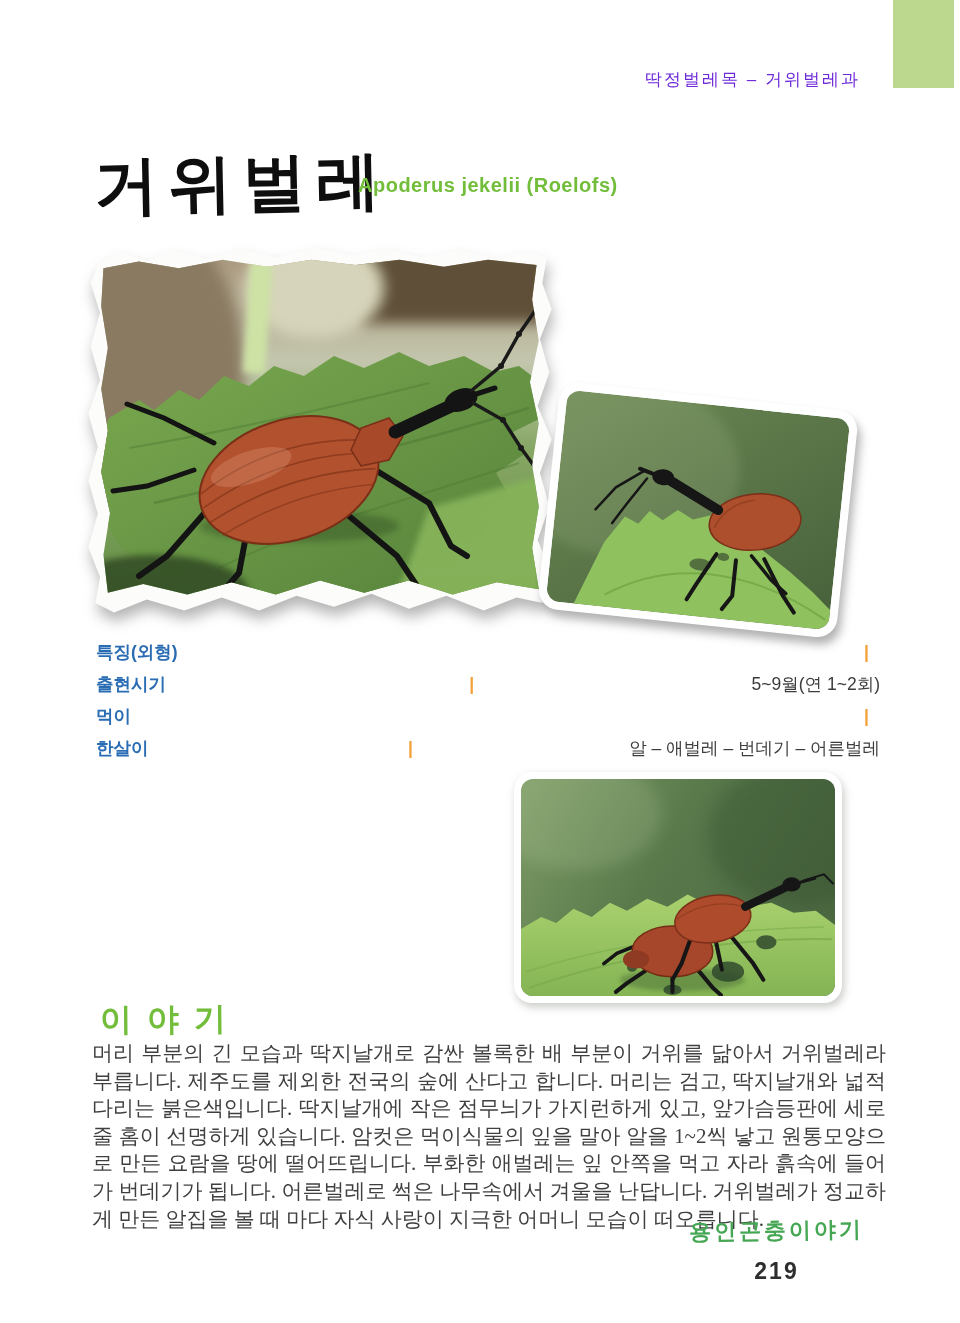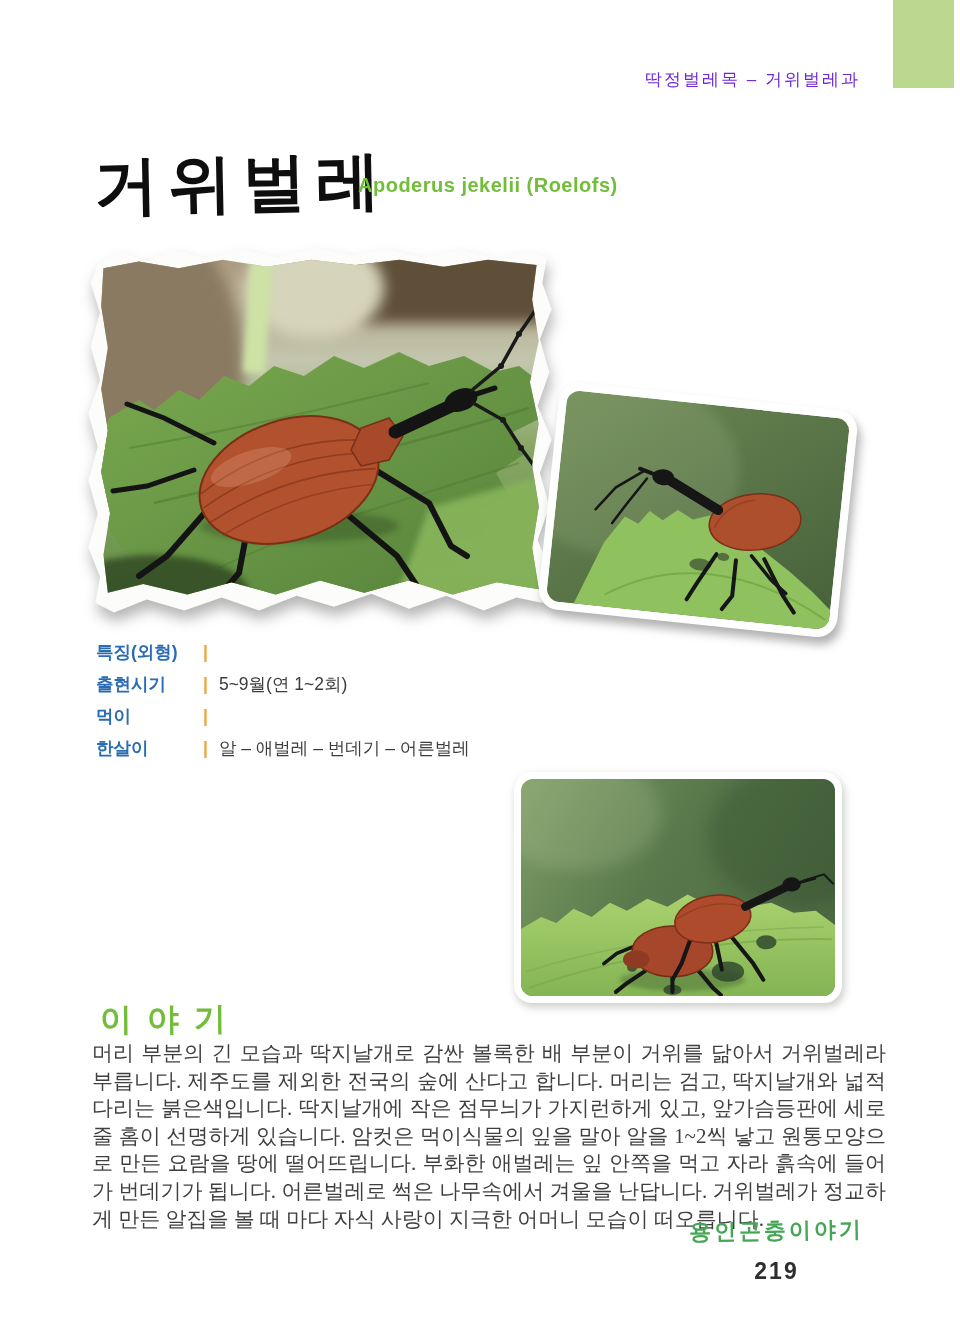--- a/index.html
+++ b/index.html
@@ -28,21 +28,21 @@
   .torn-photo{position:absolute;left:13px;top:12px;right:13px;bottom:15px;
     clip-path:polygon(1% 3%,9% 1%,18% 3%,28% 0.5%,38% 2.5%,48% 0.5%,58% 2%,68% 0.5%,78% 2.5%,88% 0.5%,99% 2%,98% 12%,99.5% 24%,97.5% 36%,99.5% 48%,98% 60%,99.5% 72%,98% 84%,99.5% 96%,90% 94%,80% 97.5%,70% 93.5%,60% 97%,50% 93.5%,40% 97.5%,30% 94%,20% 97.5%,10% 94.5%,2% 97%,1% 86%,2.5% 74%,0.5% 62%,2% 50%,0.5% 38%,2% 26%,0.5% 14%);}
   .torn-photo svg{display:block;width:100%;height:100%;}
   
   .photo-side-wrap{position:absolute;left:548px;top:396px;width:300px;height:228px;
     background:#fff;border-radius:20px;padding:8px;box-sizing:border-box;
     transform:rotate(6deg);box-shadow:4px 7px 10px rgba(60,60,60,0.4);}
   .photo-side-wrap svg{display:block;width:100%;height:100%;border-radius:13px;}
   
   .info{position:absolute;left:96px;top:642px;width:784px;}
-  .info-row{display:flex;align-items:baseline;margin-bottom:11px;font-size:17.5px;line-height:21px;}
+  .info-row{display:flex;align-items:baseline;margin-bottom:11px;font-size:17.5px;line-height:21px;justify-content:space-between;}
   .info-label{display:inline-block;width:98px;color:#2a6cb3;font-weight:bold;
     text-align:justify;text-align-last:justify;flex:none;}
   .info-pipe{color:#f3a23a;font-weight:bold;margin:0 11px 0 9px;flex:none;}
   .info-value{color:#3c3c3c;}
   
   .photo-mating-wrap{position:absolute;left:514px;top:772px;width:328px;height:231px;
     background:#fff;border-radius:18px;padding:7px;box-sizing:border-box;
     box-shadow:2px 4px 8px rgba(100,110,95,0.35);}
   .photo-mating-wrap svg{display:block;width:100%;height:100%;border-radius:12px;}
   

